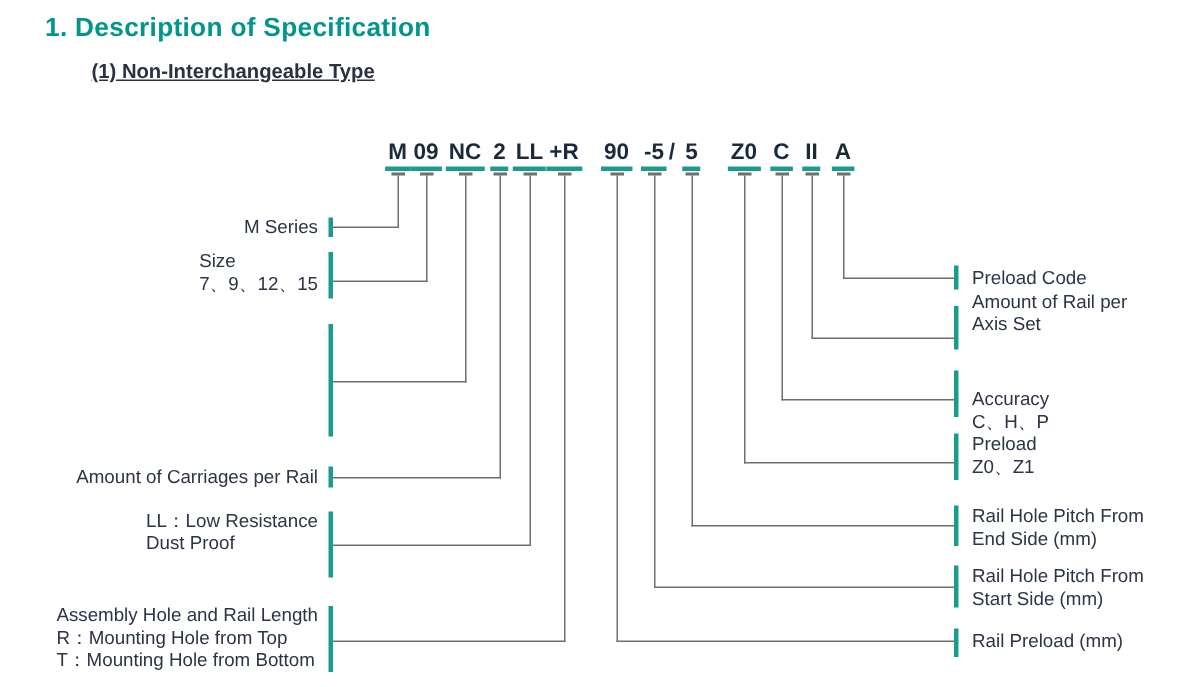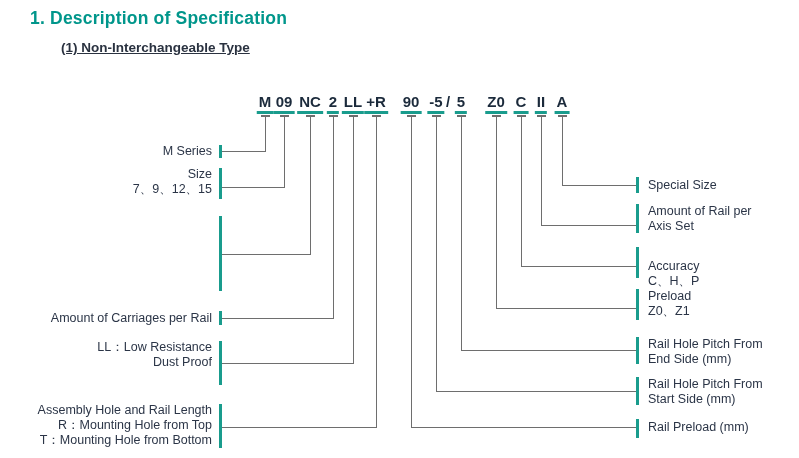--- a/index.html
+++ b/index.html
@@ -31,21 +31,21 @@
   .lshape{position:absolute;}
   .l-left{border-right:1px solid #6E6E6E;border-bottom:1px solid #6E6E6E;}
   .l-right{border-left:1px solid #6E6E6E;border-bottom:1px solid #6E6E6E;}
   .cap{position:absolute;width:9px;height:2px;background:#6E6E6E;}
   .tealbar{position:absolute;width:3px;background:#199C8D;}
   .lbl{
     position:absolute;
     font-size:12.5px;color:#2B3547;line-height:15px;
     white-space:nowrap;
   }
-  .lbl-left{right:587px;text-align:right;}
+  .lbl-left{right:587px;text-align:left;}
   .lbl-right{left:648px;text-align:left;}
 </style>
 </head>
 <body>
 
 <div id="page">
 
   <div class="title">1. Description of Specification</div>
   <div class="subtitle">(1) Non-Interchangeable Type</div>
 
@@ -122,23 +122,23 @@
     <div>LL：Low Resistance</div>
     <div>Dust Proof</div>
   </div>
   <div class="lbl lbl-left" style="top:403px">
     <div>Assembly Hole and Rail Length</div>
     <div>R：Mounting Hole from Top</div>
     <div>T：Mounting Hole from Bottom</div>
   </div>
 
   <div class="lbl lbl-right" style="top:178px">
-    <div>Special Size</div>
+    <div>Preload Code</div>
   </div>
-  <div class="lbl lbl-right" style="top:204px">
+  <div class="lbl lbl-right" style="top:194px">
     <div>Amount of Rail per</div>
     <div>Axis Set</div>
   </div>
   <div class="lbl lbl-right" style="top:259px">
     <div>Accuracy</div>
     <div>C、H、P</div>
   </div>
   <div class="lbl lbl-right" style="top:289px">
     <div>Preload</div>
     <div>Z0、Z1</div>

